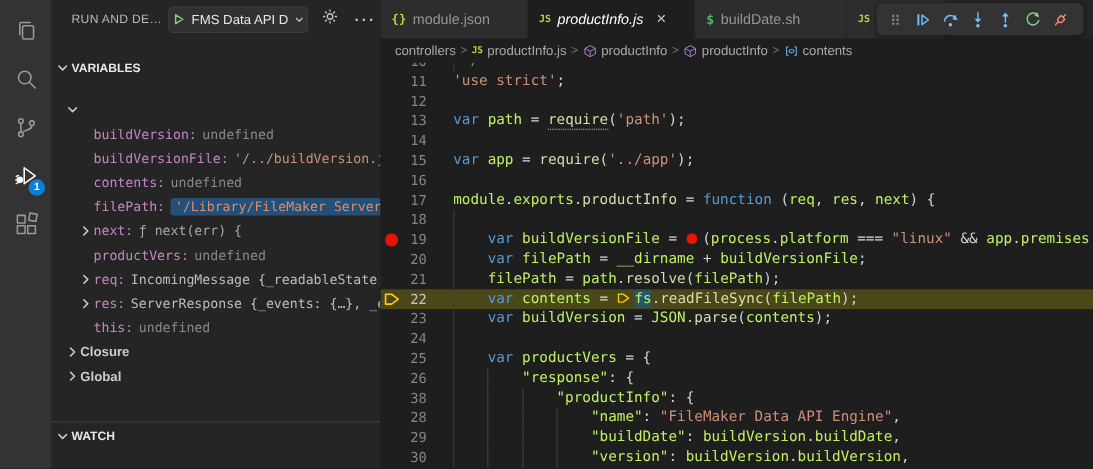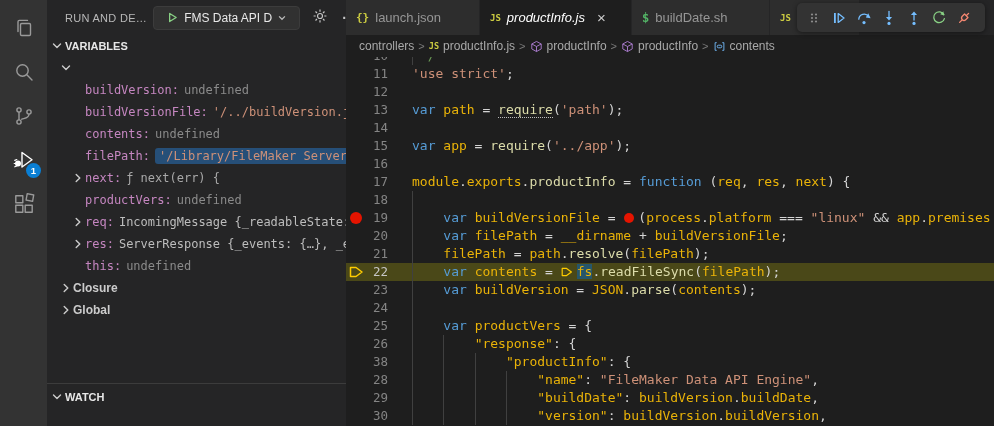--- a/index.html
+++ b/index.html
@@ -14,26 +14,26 @@
     justify-content:center; color:#9a9a9a; position:relative; cursor:pointer; }
   .ab-item.active { color:#ffffff; }
   .ab-item svg { width:24px; height:24px; stroke:currentColor; fill:none;
     stroke-width:1.4; stroke-linecap:round; stroke-linejoin:round; }
   .badge { position:absolute; right:6px; bottom:4px; min-width:15px; height:15px;
     border-radius:50%; background:#0a7fd4; color:#fff; font-size:9.5px;
     display:flex; align-items:center; justify-content:center; font-weight:bold; }
 
   
   .sidebar { width:299px; flex:none; background:#252526; display:flex;
-    flex-direction:column; color:#cccccc; overflow:hidden; }
+    flex-direction:column; color:#cccccc; overflow:hidden;gap:16px; }
   .sb-header { height:35px; flex:none; display:flex; align-items:center;
     padding:0 8px 0 18px; gap:6px; }
   .sb-title { font-size:11px; color:#b8b8b8; letter-spacing:.3px; white-space:nowrap; }
   .launch-select { height:24px; background:#313131; border:1px solid #3c3c3c;
-    border-radius:4px; display:flex; align-items:center; gap:5px; padding:0 12px;
+    border-radius:4px; display:flex; align-items:center; gap:5px; padding:0 2px;
     cursor:pointer; flex:none; }
   .launch-select svg.play { width:13px; height:13px; stroke:#89d185; fill:none;
     stroke-width:1.6; stroke-linejoin:round; }
   .launch-label { font-size:12px; color:#e8e8e8; white-space:nowrap; }
   .launch-select svg.chev { width:10px; height:10px; stroke:#bbbbbb; fill:none; stroke-width:1.5; }
   .sb-gear { margin-left:6px; color:#c5c5c5; cursor:pointer; }
   .sb-gear svg { width:16px; height:16px; stroke:currentColor; fill:none; stroke-width:1.2; }
   .sb-dots { color:#c5c5c5; font-size:14px; font-weight:bold; letter-spacing:2px;
     margin-left:8px; cursor:pointer; }
 
@@ -107,21 +107,21 @@
     font-size:13px; line-height:18px; }
   .lines { margin-top:-10px; }
   .line { height:18px; display:flex; white-space:pre; color:#d4d4d4; }
   .line.cur { background:rgba(250,242,0,0.2); }
   .glyph { width:20px; flex:none; display:flex; align-items:center; justify-content:center; }
   .lnum { width:22px; flex:none; text-align:right; color:#858585; font-size:12.5px; }
   .line.cur .lnum { color:#c6c6c6; }
   .ltext { margin-left:24px; position:relative; flex:1; min-width:0; overflow:hidden; }
   .ig { position:absolute; top:0; bottom:0; width:1px; background:#404040; }
   .tok-c { color:#6a9955; } .tok-s { color:#ce9178; } .tok-k { color:#569cd6; }
-  .tok-v { color:#eab308; } .tok-f { color:#dcdcaa; } .tok-p { color:#d4d4d4; }
+  .tok-v { color:#bef264; } .tok-f { color:#dcdcaa; } .tok-p { color:#d4d4d4; }
   .tok-hl { background:#26566b; }
   .tok-u { border-bottom:1px dotted #bdbdbd; }
   .bp-dot { width:12px; height:12px; border-radius:50%; background:#e51400; }
   .bp-dot.inline { display:inline-block; width:10px; height:10px; margin:0 4px 0 1px;
     vertical-align:-1px; }
   .exec-arrow svg { width:15px; height:12px; stroke:#ffcc00; fill:none; stroke-width:1.5;
     stroke-linejoin:round; display:block; }
   .exec-arrow.inline { display:inline-block; margin-right:4px; vertical-align:-1px; }
   .exec-arrow.inline svg { width:12px; height:10px; }
 </style>
@@ -287,21 +287,21 @@
         <span>WATCH</span>
       </div>
       <div class="watch-pad"></div>
     </div>
   </div>
 
   <div class="editor">
     <div class="tabbar">
         <div class="tab" style="width: 134px;">
           <span class="ticon braces">{}</span>
-          <span>launch.json</span>
+          <span>module.json</span>
         </div>
         <div class="tab active" style="width: 152px;">
           <span class="ticon js">JS</span>
           <span>productInfo.js</span>
           <span class="close">×</span>
         </div>
         <div class="tab" style="width: 138px;">
           <span class="ticon shell">$</span>
           <span>buildDate.sh</span>
         </div>

